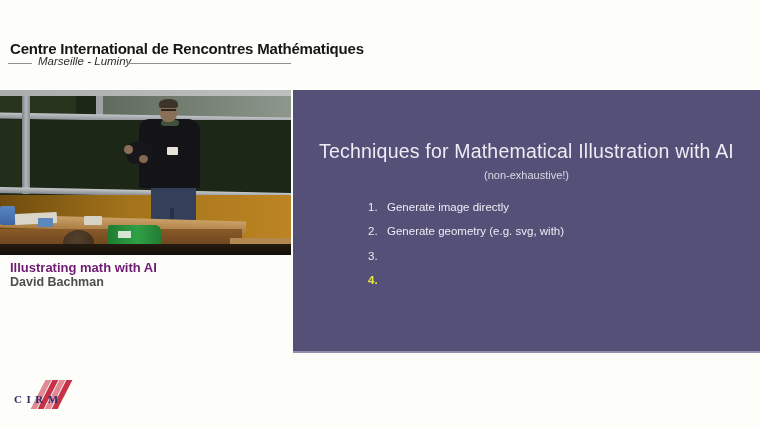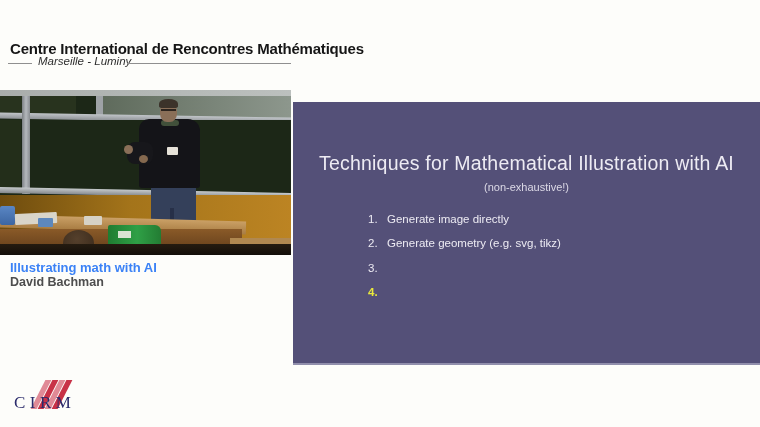--- a/index.html
+++ b/index.html
@@ -62,30 +62,30 @@
   .spk-hand-a   { left: 124px; top: 55px; width: 9px; height: 9px; background: #8a6f58; border-radius: 50%; }
   .spk-hand-b   { left: 139px; top: 65px; width: 9px; height: 8px; background: #85694f; border-radius: 50%; }
   .spk-head     { left: 160px; top: 11px; width: 17px; height: 21px; background: #8a6f58; border-radius: 48% 48% 42% 42%; }
   .spk-hair     { left: 159px; top: 9px; width: 19px; height: 9px; background: #3c332a; border-radius: 50% 50% 20% 20%; }
   .spk-glasses  { left: 161px; top: 19px; width: 15px; height: 2px; background: #2c241e; }
   .spk-badge    { left: 167px; top: 57px; width: 11px; height: 8px; background: #e6e2d8; border-radius: 1px; }
 
   
   .c-title {
     position: absolute; left: 10px; top: 260px;
-    font-size: 13px; font-weight: bold; color: #3b82f6; text-align: center;
+    font-size: 13px; font-weight: bold; color: #701a75; text-align: center;
   }
   .c-speaker {
     position: absolute; left: 10px; top: 275px;
     font-size: 12.5px; color: #4e4e4e; font-weight: bold;
   }
 
   
   .slide {
-    position: absolute; left: 293px; top: 102px;
+    position: absolute; left: 293px; top: 90px;
     width: 467px; height: 263px;
     background: var(--slide_bg, #545078);
     color: var(--slide_text, #edebf3);
     box-shadow: inset 0 -2px 0 rgba(220,220,235,0.45);
   }
   .s-title {
     position: absolute; left: 0; top: 50px; width: 100%;
     text-align: center; font-size: 19.5px; font-weight: 400;
     letter-spacing: 0.2px;
   }
@@ -104,21 +104,21 @@
     position: absolute; top: 2px; width: 6px; height: 29px;
     transform: skewX(-27deg);
   }
   .stripe.s1 { left: 24px; background: var(--logo_pink, #e08a96); }
   .stripe.s2 { left: 31px; background: var(--logo_red, #c83247); }
   .stripe.s3 { left: 38px; background: var(--logo_pink, #e08a96); }
   .stripe.s4 { left: 45px; background: var(--logo_red, #c83247); }
   .logo-text {
     position: absolute; left: 0; top: 15px;
     font-family: "Liberation Serif", serif;
-    font-size: 17px; font-weight: normal;
+    font-size: 11px; font-weight: bold;
     letter-spacing: 4.5px;
     color: var(--logo_navy, #2b2b6b);
   }
 </style>
 </head>
 <body>
 
 <div class="stage">
 
   <div>
@@ -171,21 +171,21 @@
   <div class="slide">
     <div class="s-title">Techniques for Mathematical Illustration with AI</div>
     <div class="s-sub">(non-exhaustive!)</div>
     <div class="s-list">
       <div class="s-item">
         <span class="s-num">1.</span>
         <span class="s-text">Generate image directly</span>
       </div>
       <div class="s-item">
         <span class="s-num">2.</span>
-        <span class="s-text">Generate geometry (e.g. svg, tikz)</span>
+        <span class="s-text">Generate geometry (e.g. svg, with)</span>
       </div>
       <div class="s-item">
         <span class="s-num">3.</span>
       </div>
       <div class="s-item highlighted">
         <span class="s-num">4.</span>
       </div>
     </div>
   </div>
 

